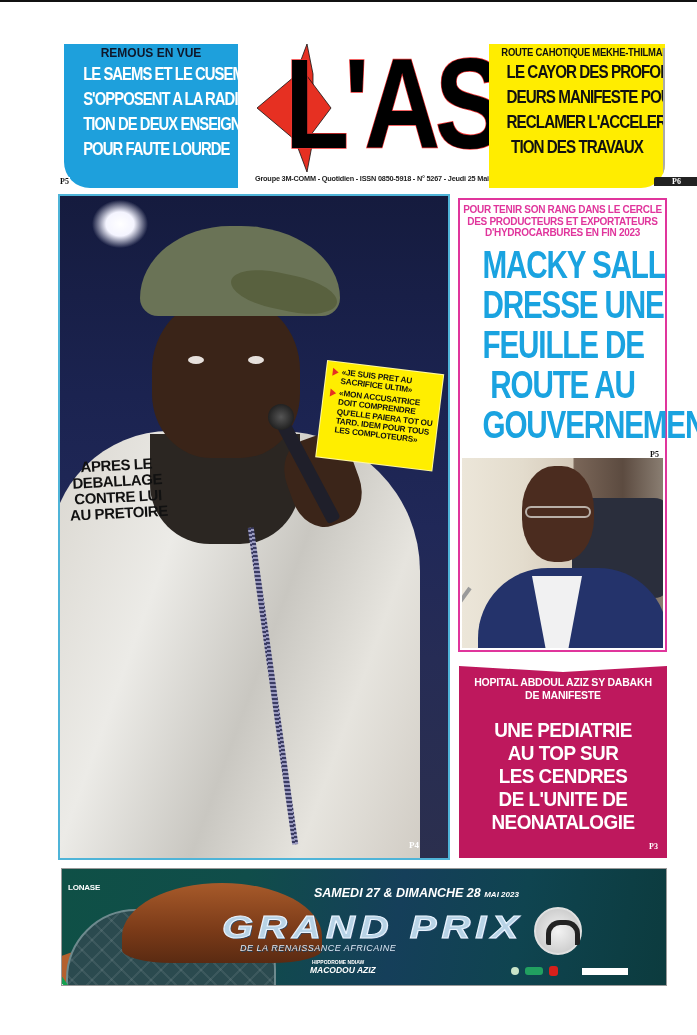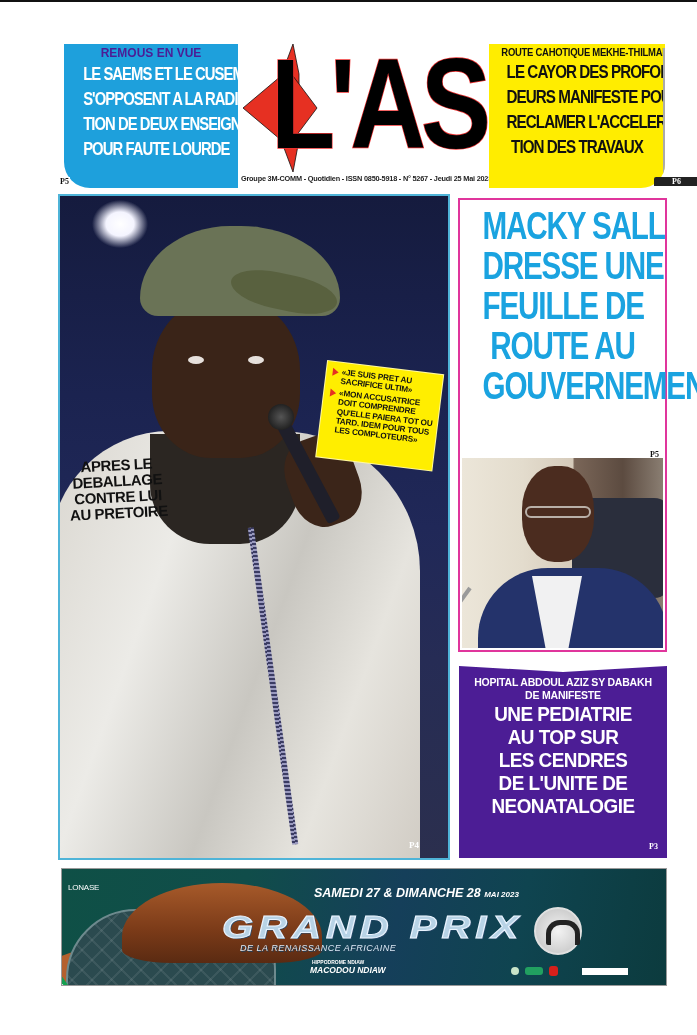--- a/index.html
+++ b/index.html
@@ -6,31 +6,31 @@
   html, body { width: 697px; height: 1035px; background: #ffffff; overflow: hidden; }
   body { position: relative; font-family: "Liberation Sans", sans-serif; }
   .topbar { position: absolute; left: 0; top: 0; width: 697px; height: 2px; background: #111; }
 
   
   .teaser-left {
     position: absolute; left: 64px; top: 44px; width: 174px; height: 144px;
     background: #1ea0dc; border-bottom-left-radius: 26px;
     color: #fff; text-align: center; overflow: hidden;
   }
-  .teaser-left .kicker { font-weight: 700; font-size: 12px; line-height: 14px; margin-top: 2px; color: #4c1d95; }
+  .teaser-left .kicker { font-weight: 700; font-size: 12px; line-height: 14px; margin-top: 2px; color: #0f172a; }
   .teaser-left .headline {
     font-family: "Liberation Sans", sans-serif; font-weight: 700; font-size: 19px;
     line-height: 25px; margin-top: 1px; letter-spacing: -1.2px;
     transform: scaleX(0.78); transform-origin: center top; white-space: nowrap;
   }
   .pg-left { position: absolute; left: 59px; top: 177px; font-size: 8px; font-weight: 700; color: #111;
     font-family: "Liberation Serif", serif; background:#fff; padding: 0 1px; }
 
   
-  .masthead { position: absolute; left: 241px; top: 44px; width: 236px; height: 150px; }
+  .masthead { position: absolute; left: 255px; top: 44px; width: 236px; height: 150px; }
   .masthead svg { position: absolute; left: 0; top: 0; }
   .logo-text {
     position: absolute; left: 30px; top: -4px; font-family: "Liberation Sans", sans-serif;
     font-weight: 700; font-size: 128px; line-height: 128px; color: #000;
     letter-spacing: -6px; transform: scaleX(0.82); transform-origin: left top;
     -webkit-text-stroke: 1.5px #e33; paint-order: stroke fill;
   }
   .masthead .infoline {
     position: absolute; left: 0; top: 130px; width: 236px; text-align: center;
     font-size: 7.3px; font-weight: 700; color: #222; letter-spacing: -0.2px; white-space: nowrap;
@@ -122,25 +122,25 @@
   .photo-right .chair { position: absolute; left: 110px; top: 40px; width: 100px; height: 100px; background: #2a2e3c; border-radius: 18px; }
   .photo-right .suit { position: absolute; left: 16px; top: 110px; width: 190px; height: 110px; background: #24336b; border-radius: 70px 70px 0 0; }
   .photo-right .shirt { position: absolute; left: 70px; top: 118px; width: 50px; height: 80px; background: #f1f1f2; clip-path: polygon(0 0, 100% 0, 70% 100%, 30% 100%); }
   .photo-right .head { position: absolute; left: 60px; top: 8px; width: 72px; height: 96px; background: #4b2c1f; border-radius: 45%; }
   .photo-right .glasses { position: absolute; left: 63px; top: 48px; width: 66px; height: 12px; border: 2px solid #b9b0a8; border-radius: 6px; }
   .photo-right .mic { position: absolute; left: 6px; top: 130px; width: 4px; height: 70px; background: #9a9a9a; transform: rotate(36deg); transform-origin: top; }
 
   
   .story-pink {
     position: absolute; left: 459px; top: 662px; width: 208px; height: 196px;
-    background: #4c1d95; color: #fff; text-align: center;
+    background: #be185d; color: #fff; text-align: center;
     clip-path: polygon(0 4px, 50% 10px, 100% 4px, 100% 100%, 0 100%);
   }
   .story-pink .kicker { margin-top: 14px; font-weight: 700; font-size: 10.5px; line-height: 13px; letter-spacing: -0.2px; }
-  .story-pink .headline { margin-top: 0; font-weight: 700; font-size: 21px; line-height: 23px; letter-spacing: -0.6px; }
+  .story-pink .headline { margin-top: 16px; font-weight: 700; font-size: 21px; line-height: 23px; letter-spacing: -0.6px; }
   .story-pink .headline span { display: block; white-space: nowrap; transform: scaleX(0.9); transform-origin: center; }
   .story-pink .pg { position: absolute; left: 190px; top: 180px; font-family: "Liberation Serif", serif; font-size: 8px; font-weight: 700; }
 
   
   .ad {
     position: absolute; left: 61px; top: 868px; width: 606px; height: 118px;
     border: 1px solid #999; overflow: hidden;
     background: linear-gradient(100deg, #0f5046 0%, #104d4a 30%, #153f5a 55%, #0f4450 75%, #0c3b3e 100%);
   }
   .ad .saddle-pad {
@@ -150,21 +150,21 @@
       repeating-linear-gradient(-45deg, rgba(255,255,255,0.08) 0 2px, transparent 2px 14px),
       #2b4a4f;
     border-radius: 70px 60px 0 0; border: 2px solid #6e8a8e;
   }
   .ad .saddle {
     position: absolute; left: 60px; top: 14px; width: 200px; height: 80px;
     background: linear-gradient(180deg, #a75a2a 0%, #7a3a18 60%, #5a2a12 100%);
     border-radius: 60% 60% 30% 30% / 80% 80% 20% 20%;
   }
   .ad .horse { position: absolute; left: -20px; top: 80px; width: 110px; height: 60px; background: #b4602e; border-radius: 50%; }
-  .ad .logo-lonase { position: absolute; left: 6px; top: 14px; color: #fff; font-size: 8px; font-weight: 400; letter-spacing: -0.2px; }
+  .ad .logo-lonase { position: absolute; left: 6px; top: 14px; color: #fff; font-size: 8px; font-weight: 700; letter-spacing: -0.2px; }
   .ad .ribbon {
     position: absolute; left: -8px; top: 96px; width: 60px; height: 12px; background: #14a050;
     color: #fff; font-size: 6px; font-weight: 700; text-align: center; line-height: 12px;
     transform: rotate(55deg); transform-origin: left top;
   }
   .ad .line1 { position: absolute; left: 210px; top: 6px; color: #fff; font-size: 9.5px; font-weight: 700; font-style: italic; white-space: nowrap; letter-spacing: 0.2px; }
   .ad .line2 { position: absolute; left: 252px; top: 17px; color: #fff; font-size: 12.5px; font-weight: 700; font-style: italic; white-space: nowrap; }
   .ad .line2 small { font-size: 8px; }
   .ad .gp {
     position: absolute; left: 160px; top: 40px; font-family: "Liberation Sans", sans-serif; font-size: 32px; font-weight: 700; font-style: italic;
@@ -252,20 +252,25 @@
     <div>APRES LE</div>
     <div>DEBALLAGE</div>
     <div>CONTRE LUI</div>
     <div>AU PRETOIRE</div>
   </div>
 
   <div class="pg">P4</div>
 </div>
 
 <div class="story-right">
+  <div class="kicker">
+    <div>POUR TENIR SON RANG DANS LE CERCLE</div>
+    <div>DES PRODUCTEURS ET EXPORTATEURS</div>
+    <div>D'HYDROCARBURES EN FIN 2023</div>
+  </div>
   <div class="headline">
     <span>MACKY SALL</span>
     <span>DRESSE UNE</span>
     <span>FEUILLE DE</span>
     <span>ROUTE AU</span>
     <span>GOUVERNEMENT</span>
   </div>
   <div class="pg">P5</div>
   <div class="photo-right">
     <div class="chair"></div>
@@ -298,21 +303,21 @@
   <div class="saddle"></div>
   <div class="logo-lonase">LONASE</div>
   <div class="ribbon">NOUVEAU</div>
   <div class="line2">
     <span>SAMEDI 27 &amp; DIMANCHE 28</span>
     <small>MAI 2023</small>
   </div>
   <div class="gp">GRAND PRIX</div>
   <div class="gp-sub">DE LA RENAISSANCE AFRICAINE</div>
   <div class="venue-k">HIPPODROME NDIAW</div>
-  <div class="venue">MACODOU NDIAW</div>
+  <div class="venue">MACODOU AZIZ</div>
   <div class="emblem"></div>
   <div class="sponsors">
     <span class="sp sp1"></span>
     <span class="sp sp2"></span>
     <span class="sp sp3"></span>
     <span class="sp sp4"></span>
   </div>
 </div>
 
 </body></html>

